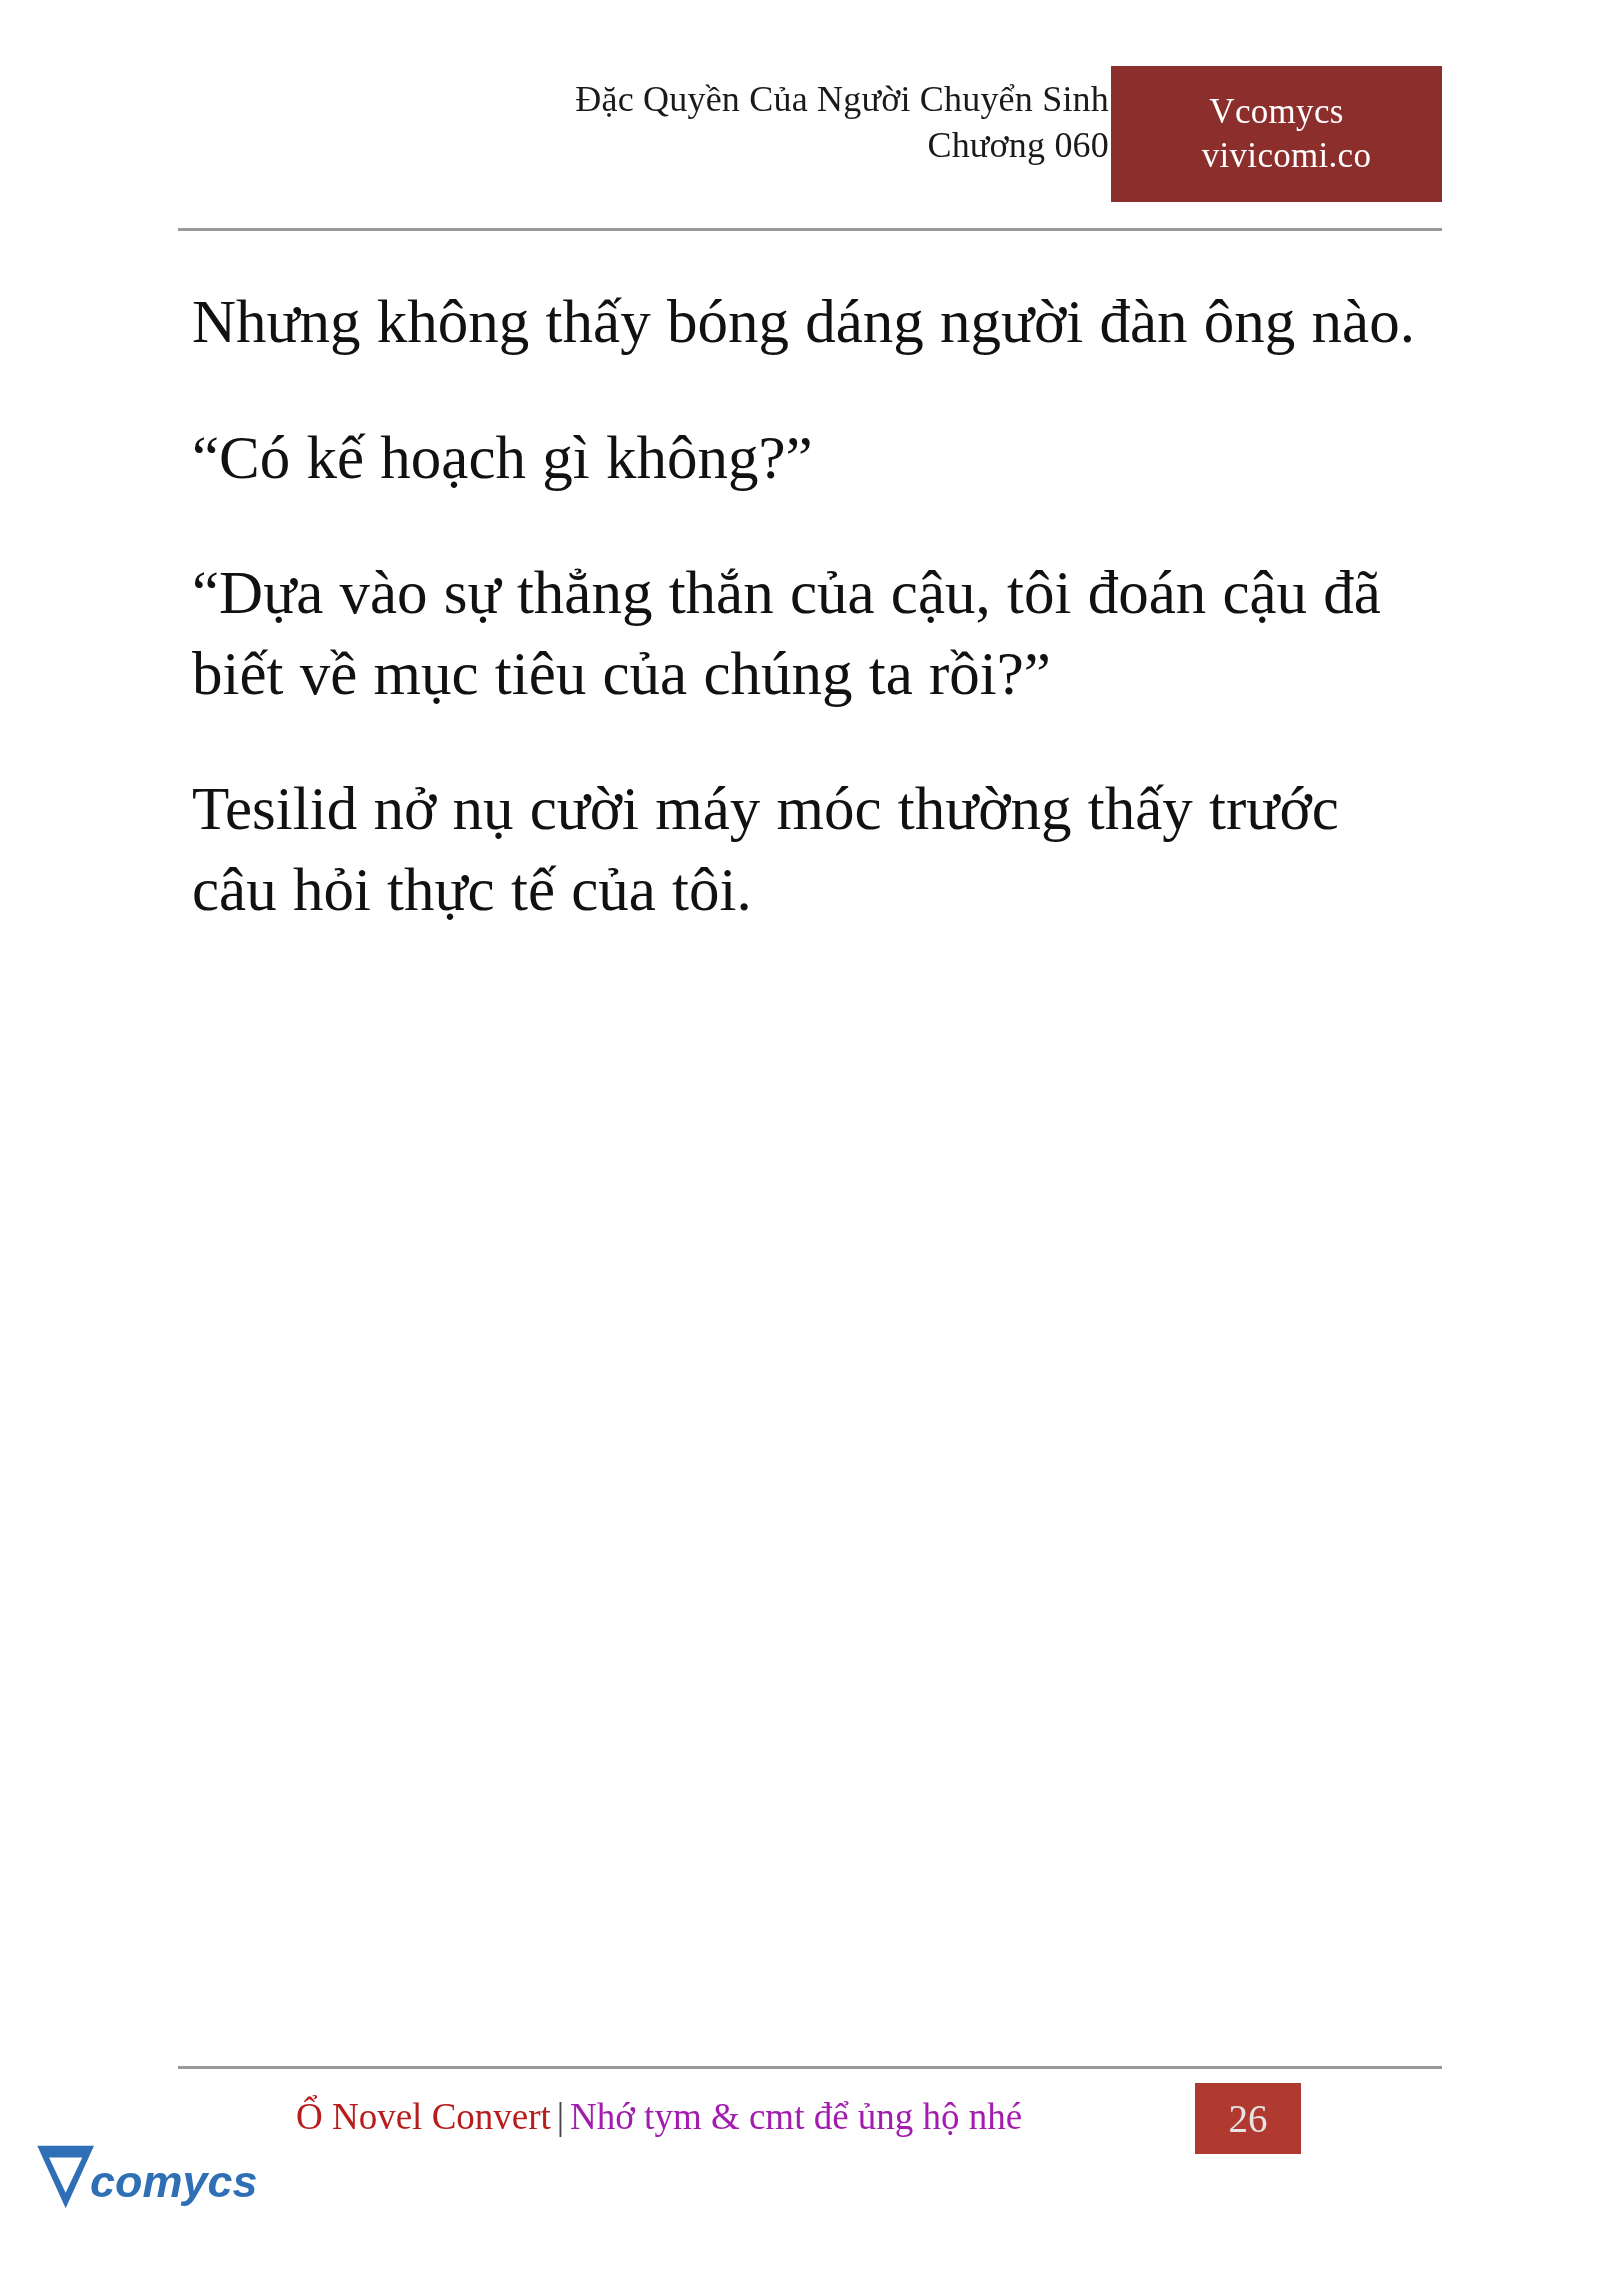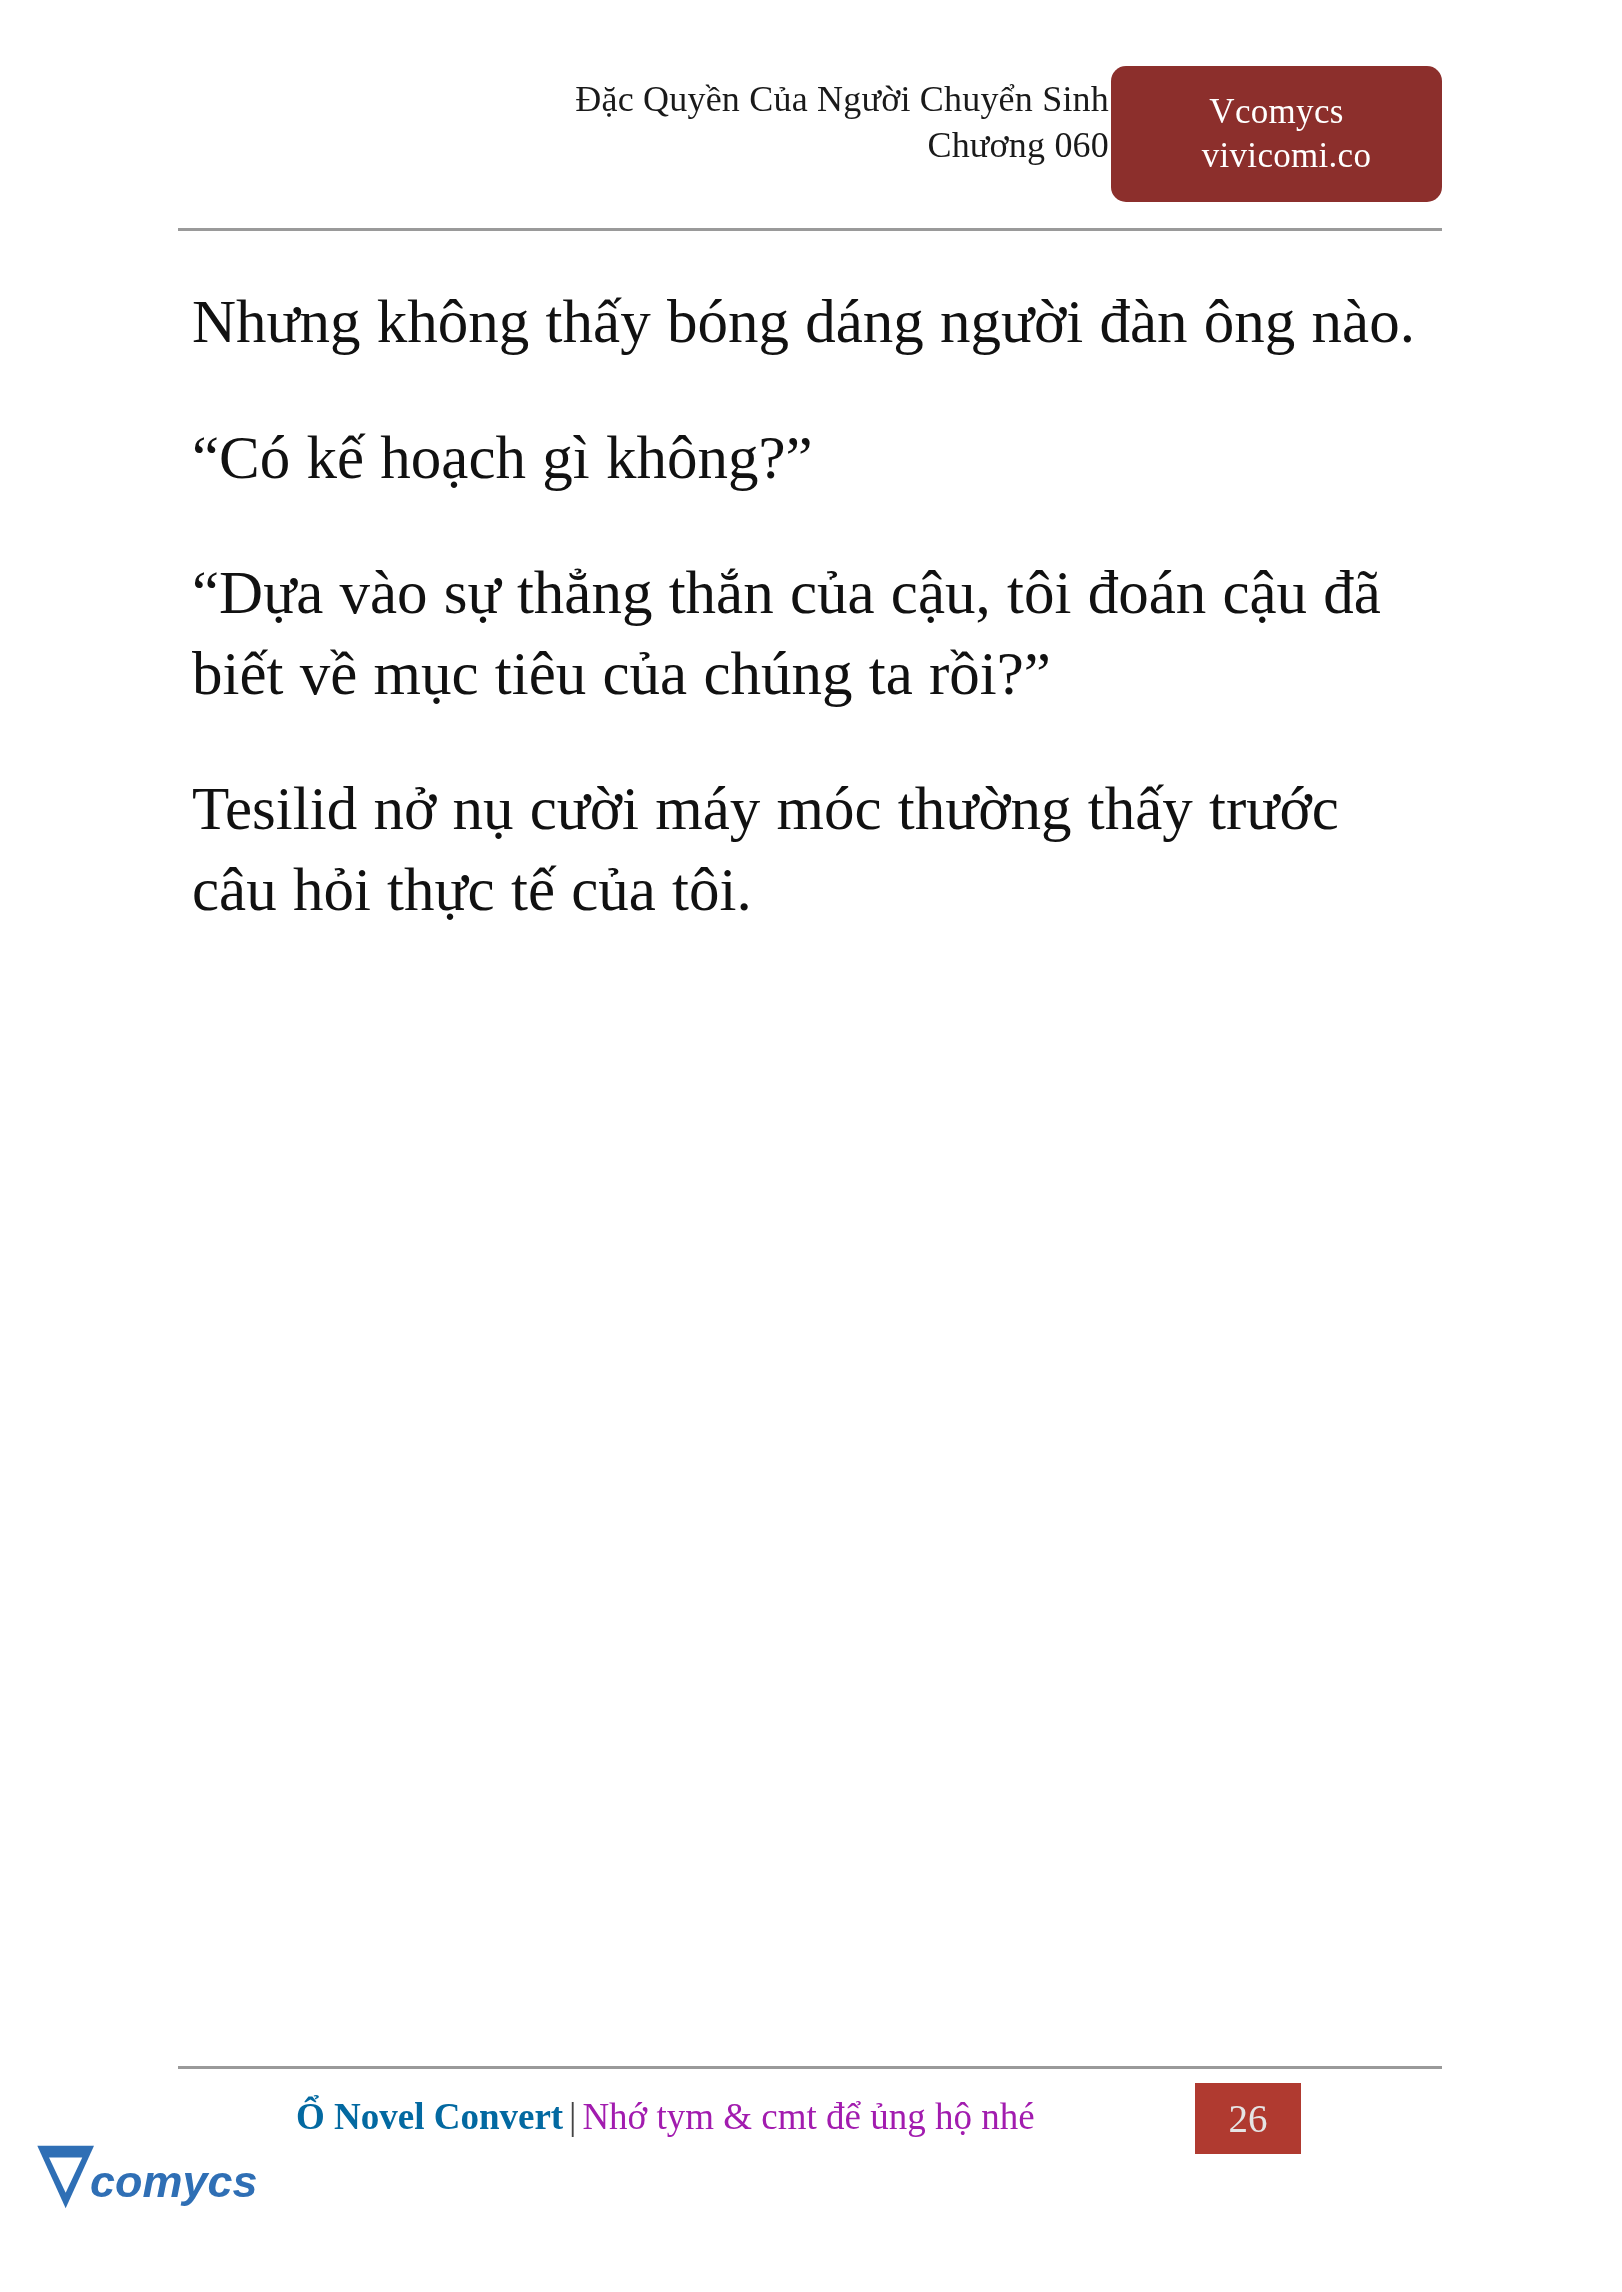--- a/index.html
+++ b/index.html
@@ -52,21 +52,20 @@
     top: -9.8px;
     width: 331px;
     height: 136px;
     background: #8c2f2c;
     color: #ffffff;
     display: flex;
     flex-direction: column;
     align-items: center;
     justify-content: center;
     line-height: 1.25;
-    border-radius: 15px;
   }
   .header-badge .b1 {
     font-size: 35px;
     letter-spacing: 0.3px;
   }
   .header-badge .b2 {
     font-size: 35px;
     letter-spacing: 0.3px;
     margin-left: 20px;
   }
@@ -116,22 +115,22 @@
     height: 71px;
   }
   .footer-text {
     position: absolute;
     left: 118px;
     top: 11.8px;
     font-size: 37px;
     white-space: nowrap;
   }
   .footer-brand {
-    color: #0369a1;
-    font-weight: bold;
+    color: #b91c1c;
+    font-weight: normal;
   }
   .footer-sep {
     color: #444;
     padding: 0 5.9px;
   }
   .footer-note {
     color: #a21caf;
   }
   .footer-page {
     position: absolute;

